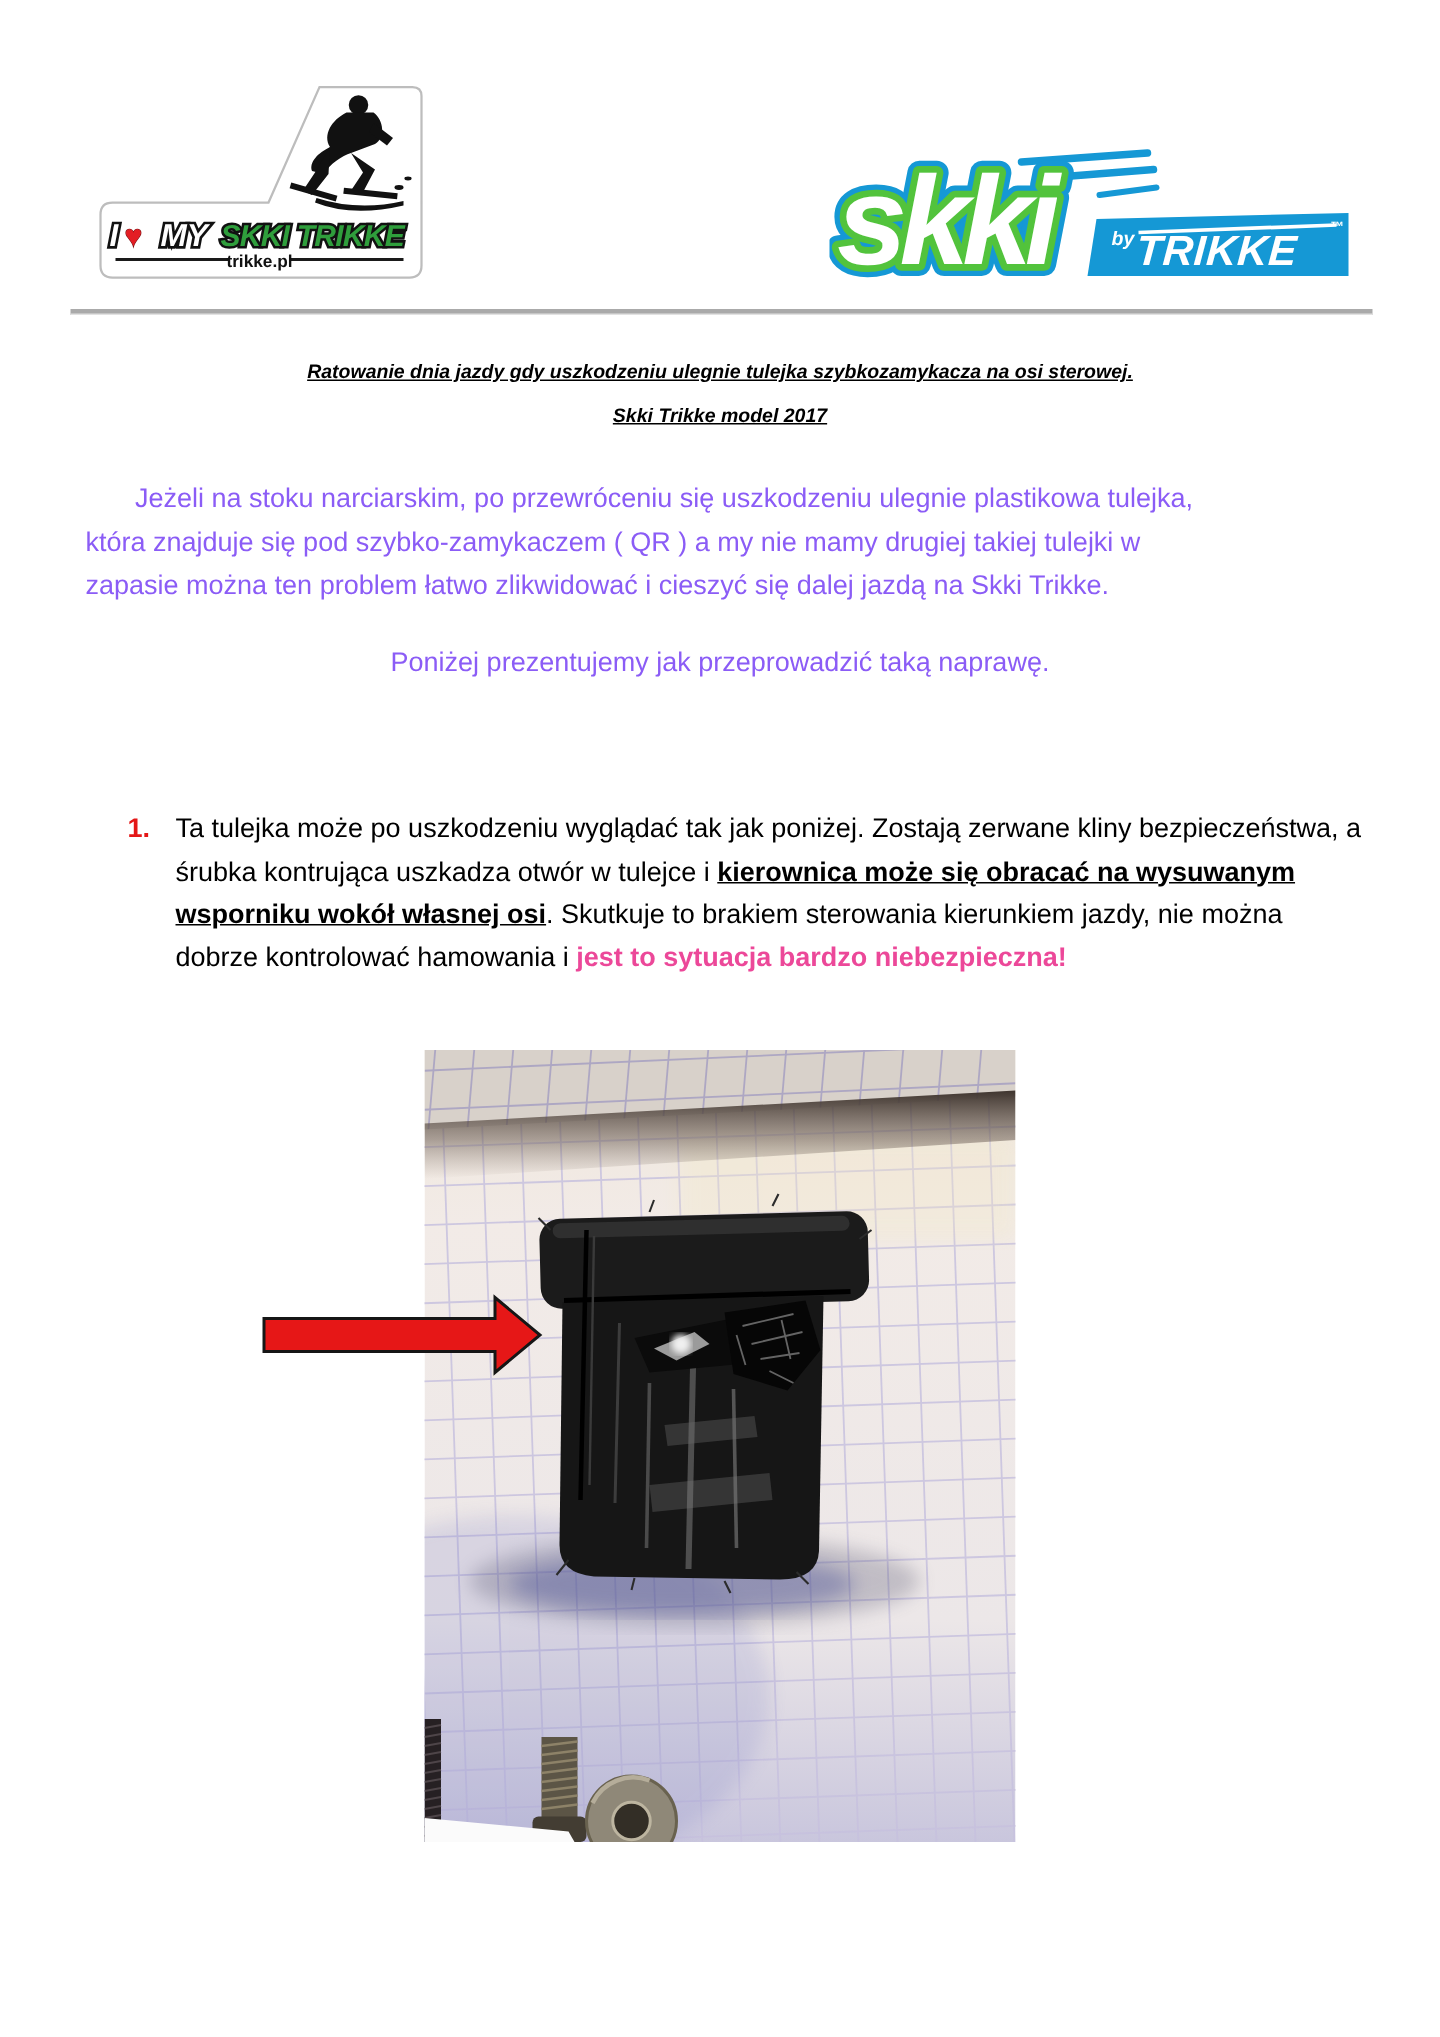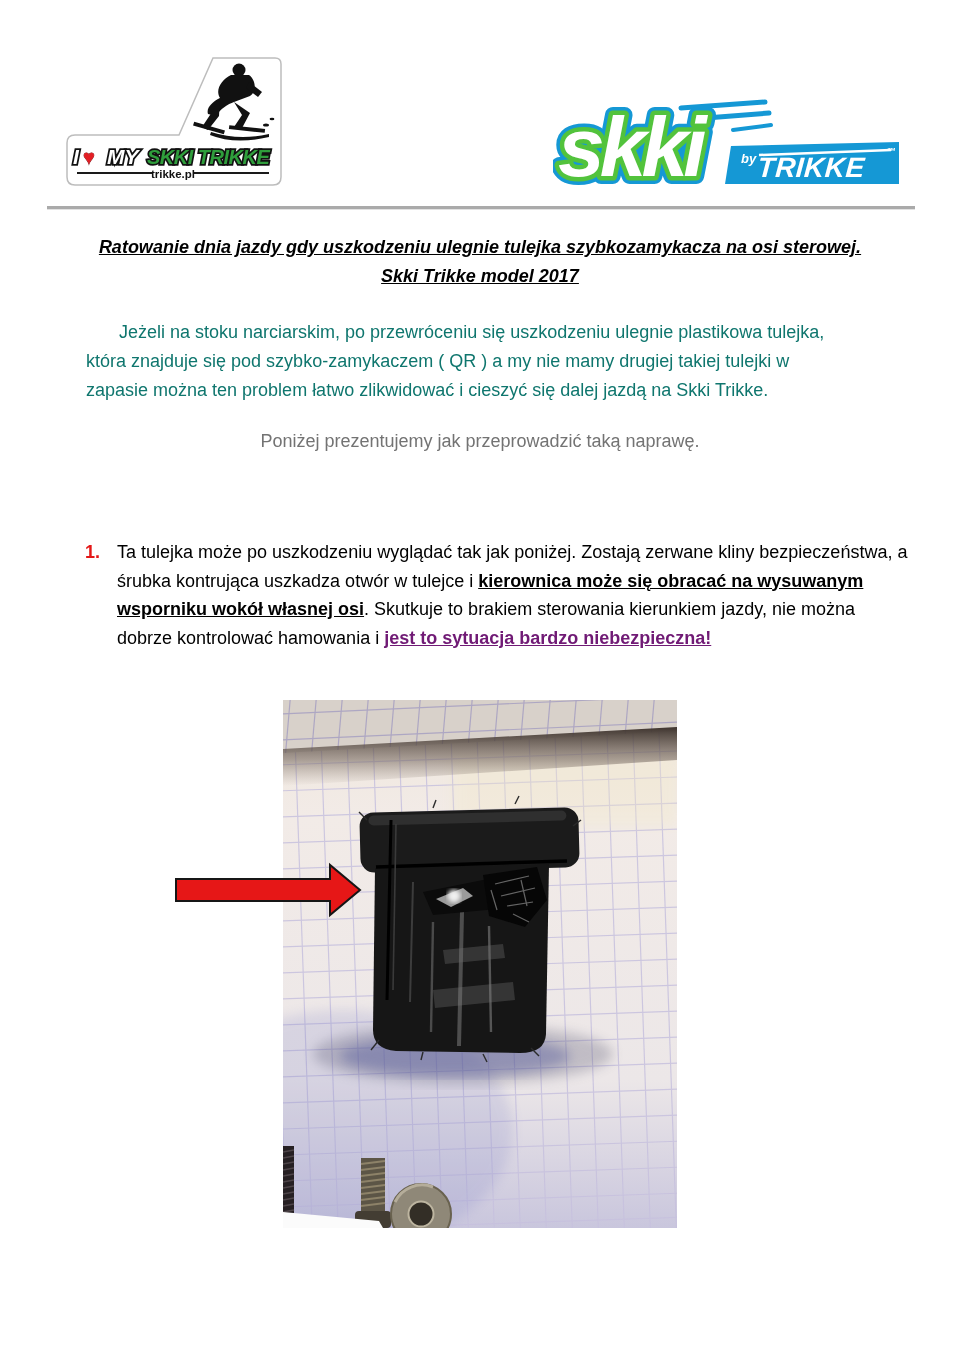--- a/index.html
+++ b/index.html
@@ -6,37 +6,37 @@
   body{font-family:"Liberation Sans",sans-serif;color:#1a1a1a;}
   .page{position:relative;width:960px;height:1358px;background:#fff;overflow:hidden;}
 
   .logo-left{position:absolute;left:63px;top:55px;width:220px;height:135px;}
   .logo-right{position:absolute;left:553px;top:92px;width:350px;height:105px;}
 
   .divider{position:absolute;left:47px;top:206px;width:868px;height:3px;
            background:#aaaaaa;border-bottom:1px solid #e2e2e2;}
 
   .doc-title{position:absolute;left:0;top:233px;width:960px;text-align:center;
-             font-size:18px;line-height:29px;font-weight:700;font-style:italic;
+             font-size:13px;line-height:29px;font-weight:700;font-style:italic;
              text-decoration:underline;white-space:pre-line;color:#000;}
 
   .intro{position:absolute;left:57px;top:318px;width:850px;font-size:18px;
-         line-height:29px;white-space:pre-line;text-indent:33px;color:#0f766e;margin-left:29px;}
+         line-height:29px;white-space:pre-line;text-indent:33px;color:#8b5cf6;}
 
   .callout{position:absolute;left:0;top:427px;width:960px;text-align:center;
-           font-size:18px;line-height:29px;color:#737373;}
+           font-size:18px;line-height:29px;color:#8b5cf6;}
   .callout .u{text-decoration:underline;}
 
   .step{position:absolute;left:85px;top:538px;width:824px;display:flex;}
   .step-number{width:32px;flex:0 0 32px;font-size:18px;line-height:28.5px;
                font-weight:700;color:#e41717;}
   .step-text{width:792px;font-size:18px;line-height:28.5px;color:#000;}
   .seg-u{}
   .seg-bu{font-weight:700;text-decoration:underline;}
-  .seg-red{font-weight:700;text-decoration:underline;color:#701a75;text-align:right;}
+  .seg-red{font-weight:700;color:#ec4899;text-align:right;}
 
   .photo{position:absolute;left:283px;top:700px;width:394px;height:528px;}
   .arrow{position:absolute;left:174px;top:861px;width:190px;height:58px;}
 </style>
 </head>
 <body>
 
 <div class="page">
 
   <svg class="logo-left" viewBox="0 0 220 135">

